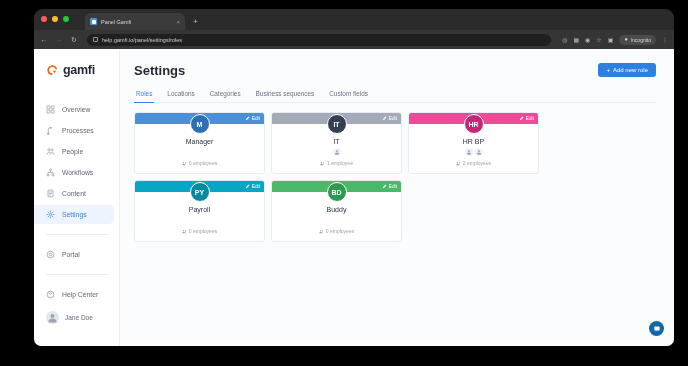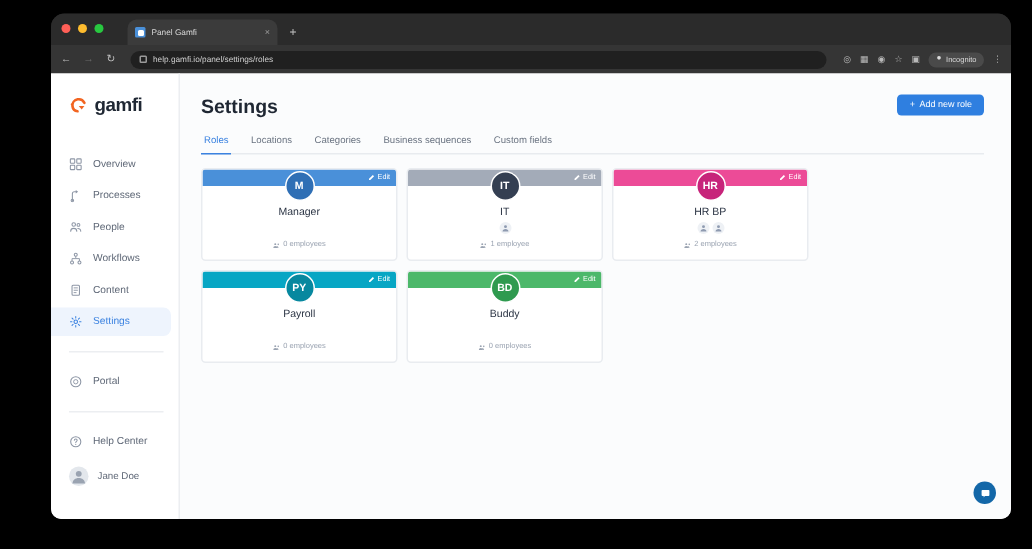--- a/index.html
+++ b/index.html
@@ -151,20 +151,21 @@
     padding: 2px 5px;
     cursor: pointer;
   }
   .incognito-pill .glyph { font-size: 5.5px; color: #dcdcdc; line-height: 1; }
   .incognito-pill .txt { font-size: 5px; color: #dcdcdc; }
   
   .viewport {
     display: flex;
     height: 297px;
     background: #ffffff;
+    border-radius: 27px;
   }
   
   .sidebar {
     width: 86px;
     background: #ffffff;
     border-right: 1px solid #eceef1;
     display: flex;
     flex-direction: column;
     padding-top: 10px;
     flex: 0 0 auto;

